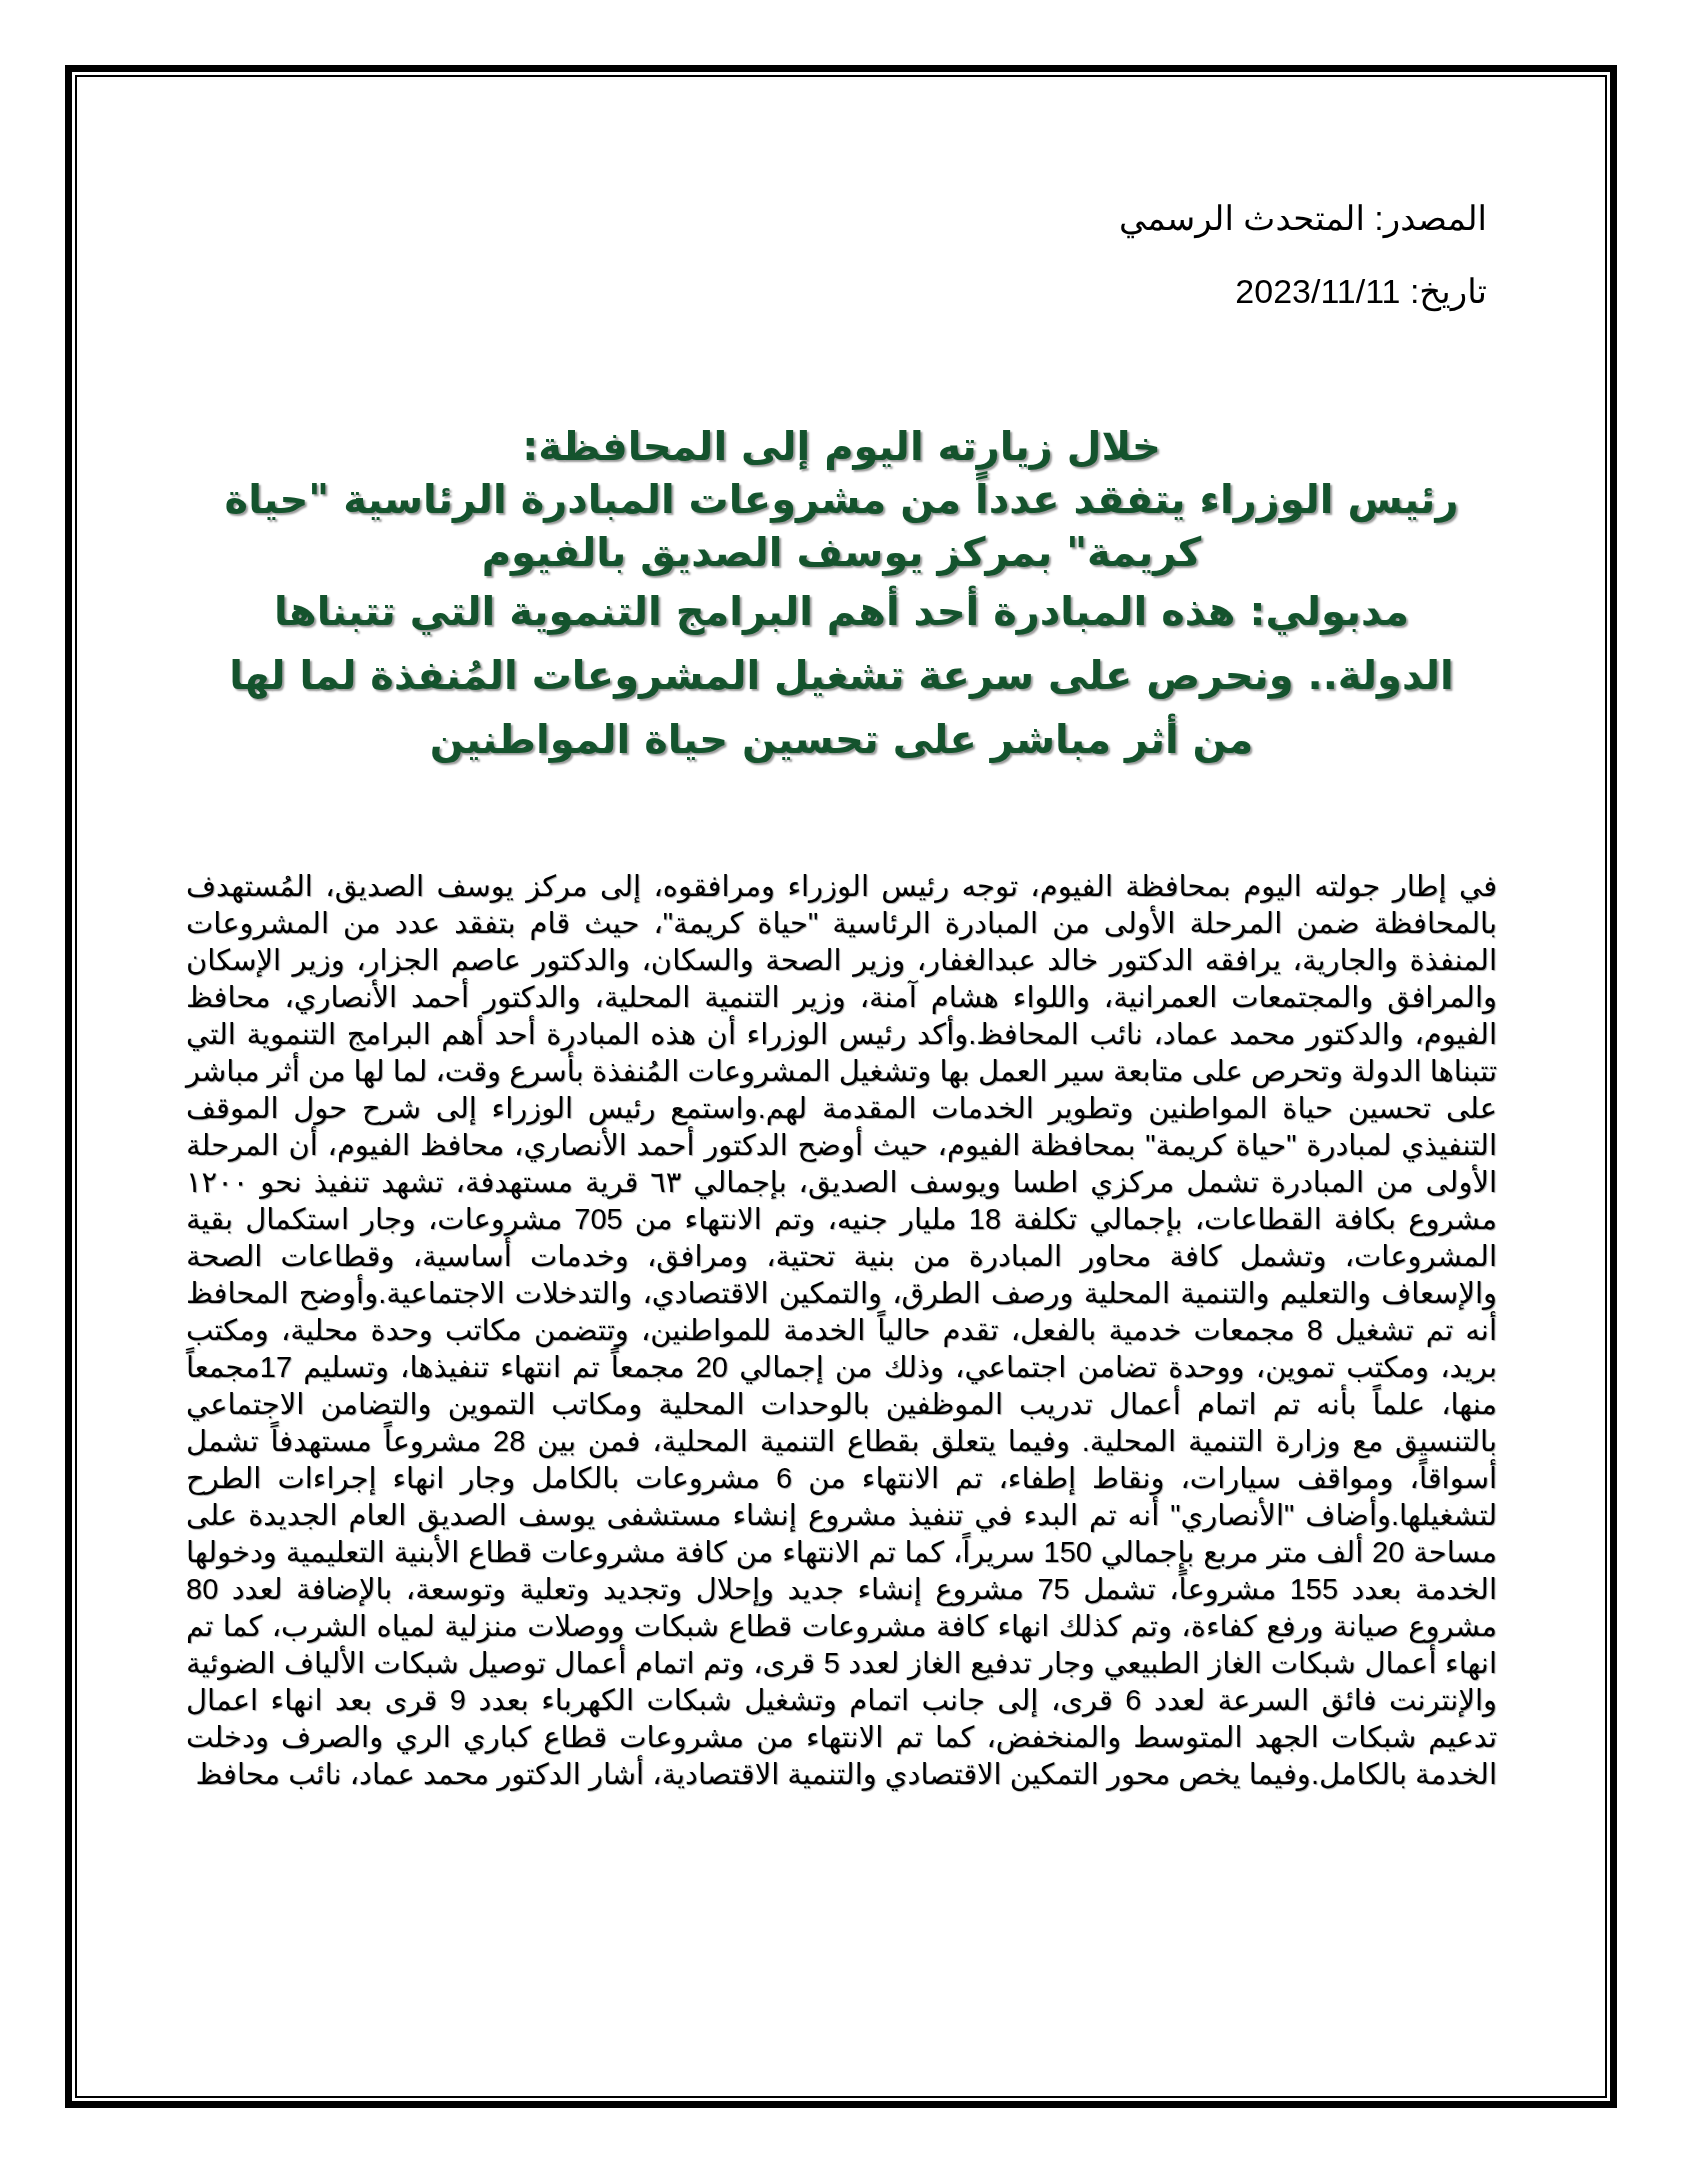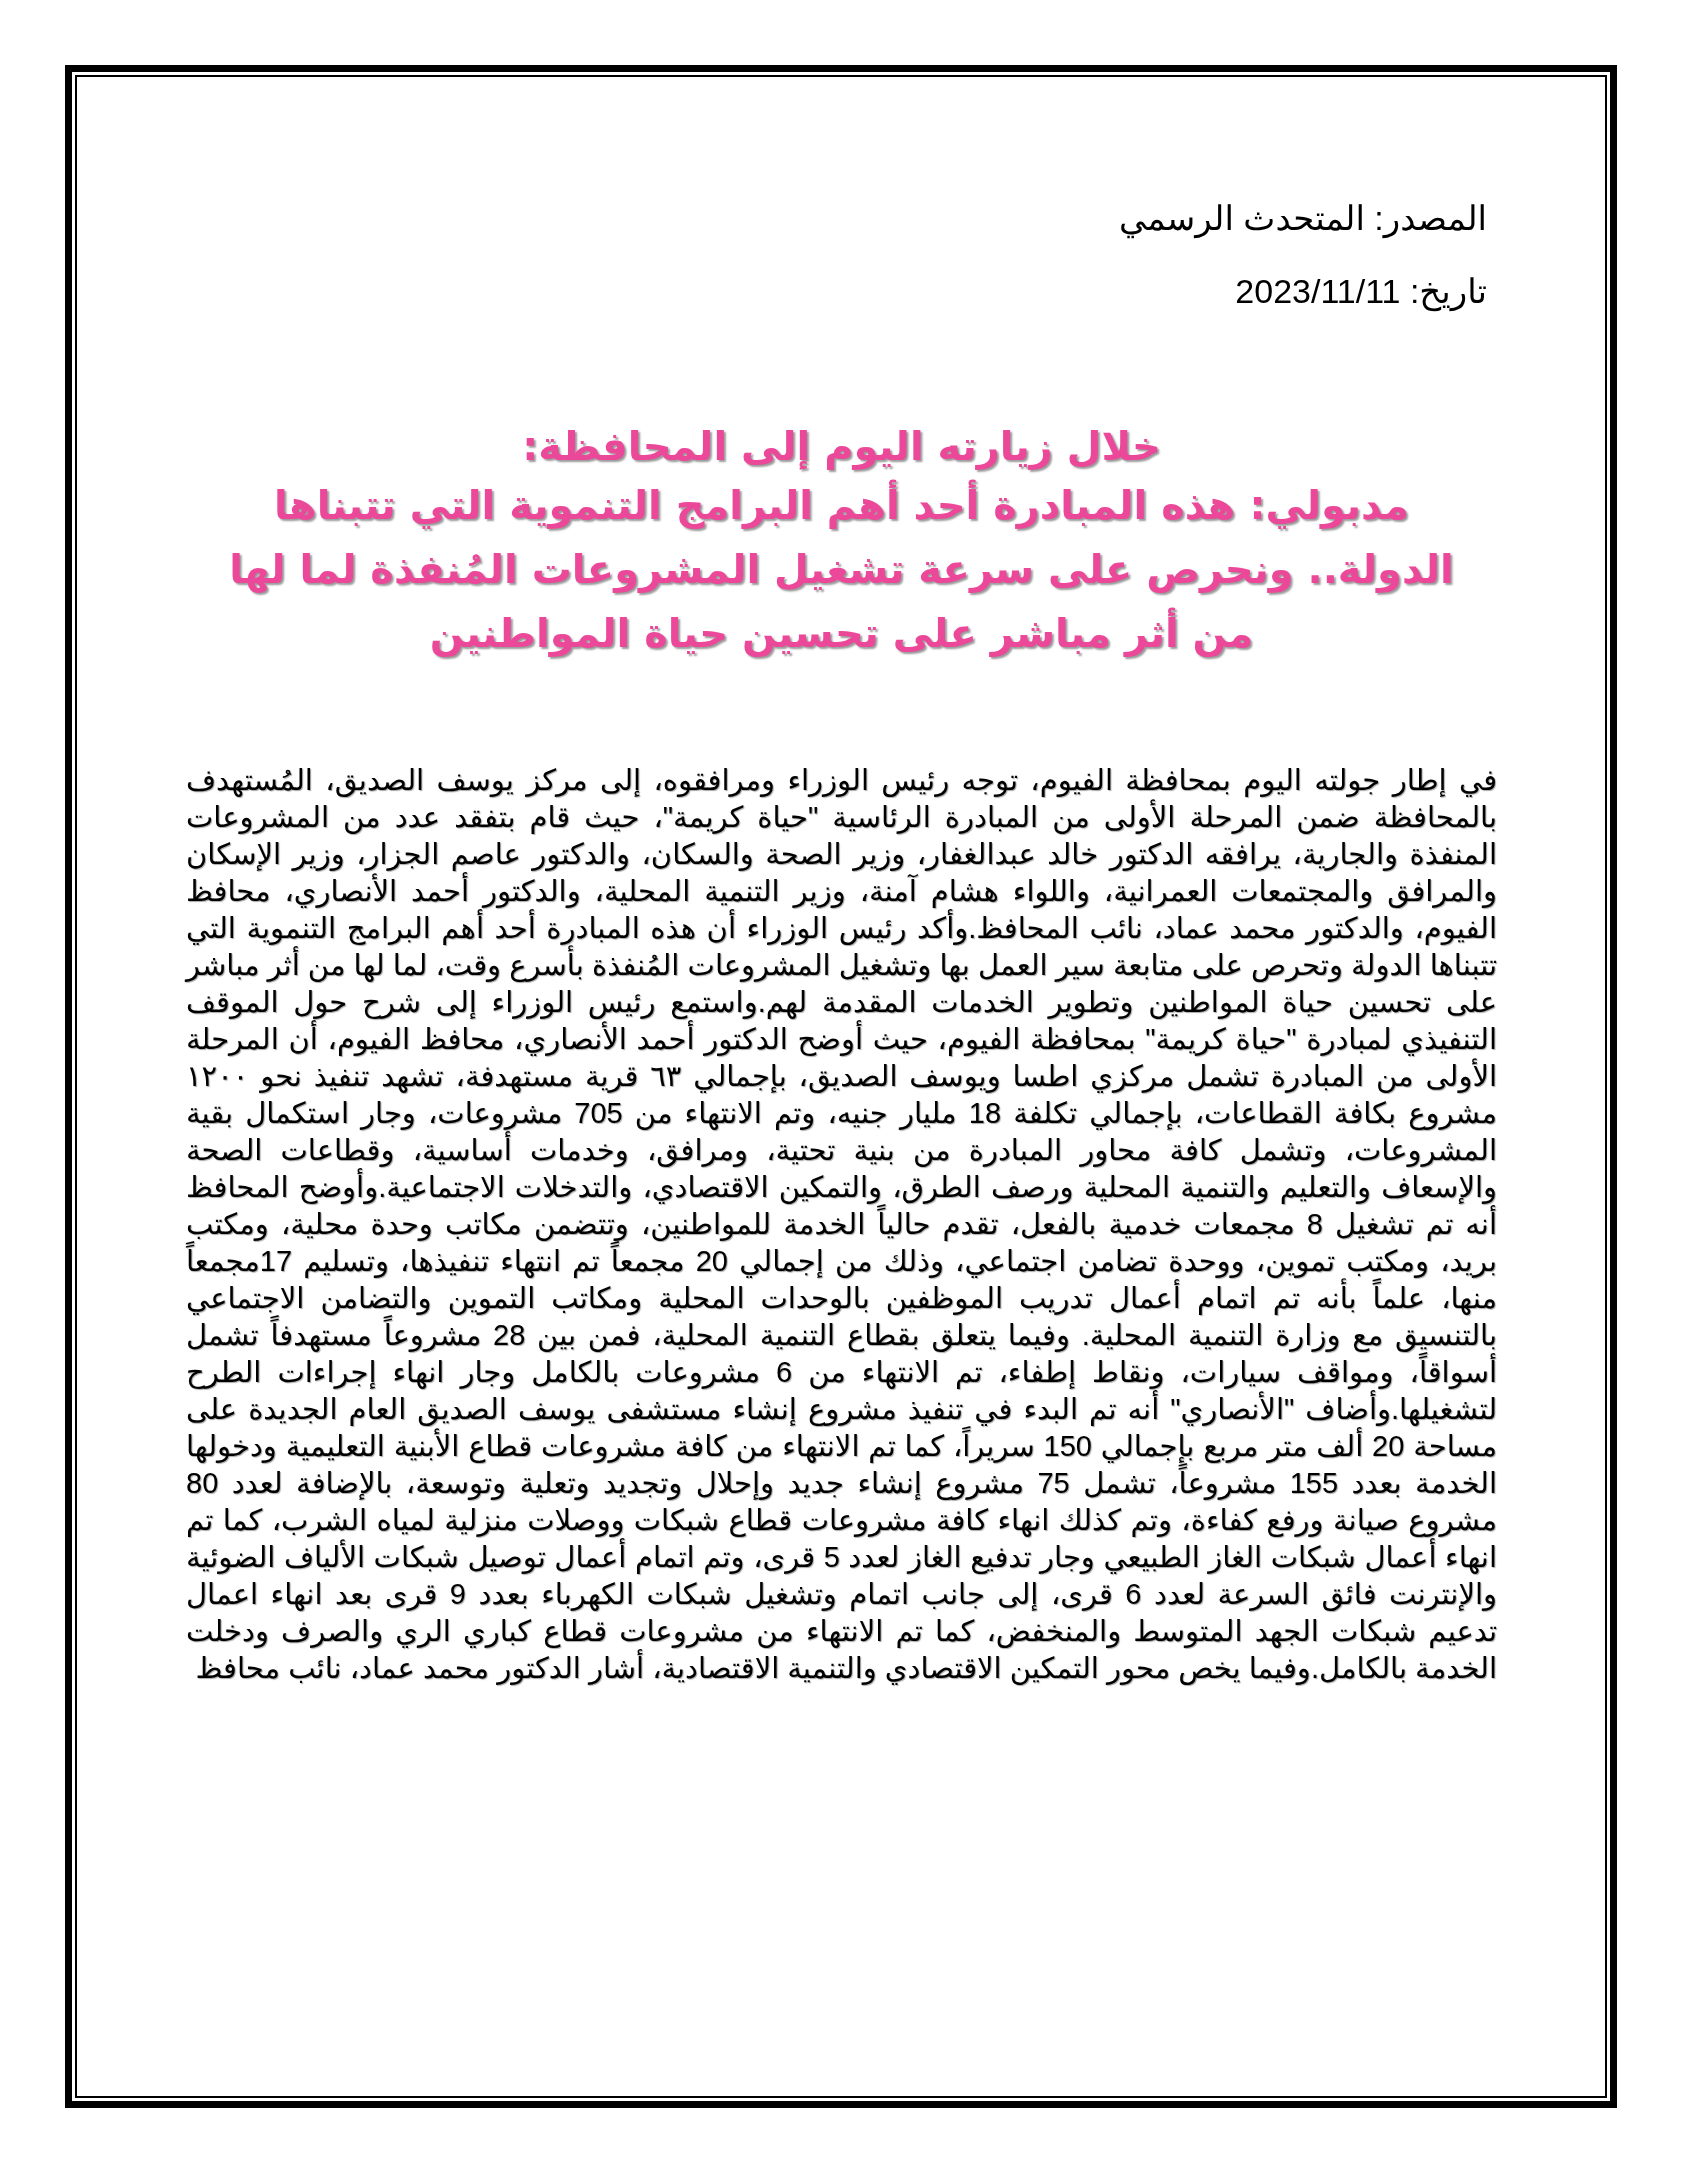--- a/index.html
+++ b/index.html
@@ -46,21 +46,21 @@
       margin: 0 0 33px 0;
       padding-right: 10px;
     }
     .meta-line .num {
       direction: ltr;
       unicode-bidi: embed;
     }
     .headline-block {
       margin-top: 109px;
       text-align: center;
-      color: #ec4899;
+      color: #14532d;
       font-weight: bold;
       font-family: "DejaVu Sans", sans-serif;
       text-shadow: 2px 2px 2px #9a9a9a;
     }
     .headline-line {
       font-size: 40px;
       line-height: 53px;
       margin: 0;
     }
     .headline-quote {
@@ -88,18 +88,19 @@
 <div class="content">
   <p class="meta-line">
     <span>المصدر: المتحدث الرسمي</span>
   </p>
   <p class="meta-line">
     <span>تاريخ: </span><span class="num">2023/11/11</span>
   </p>
 
   <div class="headline-block">
     <p class="headline-line">خلال زيارته اليوم إلى المحافظة:</p>
+    <p class="headline-line">رئيس الوزراء يتفقد عدداً من مشروعات المبادرة الرئاسية "حياة كريمة" بمركز يوسف الصديق بالفيوم</p>
     <p class="headline-quote">مدبولي: هذه المبادرة أحد أهم البرامج التنموية التي تتبناها الدولة.. ونحرص على سرعة تشغيل المشروعات المُنفذة لما لها من أثر مباشر على تحسين حياة المواطنين</p>
   </div>
 
   <p class="body-text">في إطار جولته اليوم بمحافظة الفيوم، توجه رئيس الوزراء ومرافقوه، إلى مركز يوسف الصديق، المُستهدف بالمحافظة ضمن المرحلة الأولى من المبادرة الرئاسية "حياة كريمة"، حيث قام بتفقد عدد من المشروعات المنفذة والجارية، يرافقه الدكتور خالد عبدالغفار، وزير الصحة والسكان، والدكتور عاصم الجزار، وزير الإسكان والمرافق والمجتمعات العمرانية، واللواء هشام آمنة، وزير التنمية المحلية، والدكتور أحمد الأنصاري، محافظ الفيوم، والدكتور محمد عماد، نائب المحافظ.وأكد رئيس الوزراء أن هذه المبادرة أحد أهم البرامج التنموية التي تتبناها الدولة وتحرص على متابعة سير العمل بها وتشغيل المشروعات المُنفذة بأسرع وقت، لما لها من أثر مباشر على تحسين حياة المواطنين وتطوير الخدمات المقدمة لهم.واستمع رئيس الوزراء إلى شرح حول الموقف التنفيذي لمبادرة "حياة كريمة" بمحافظة الفيوم، حيث أوضح الدكتور أحمد الأنصاري، محافظ الفيوم، أن المرحلة الأولى من المبادرة تشمل مركزي اطسا ويوسف الصديق، بإجمالي ٦٣ قرية مستهدفة، تشهد تنفيذ نحو ١٢٠٠ مشروع بكافة القطاعات، بإجمالي تكلفة 18 مليار جنيه، وتم الانتهاء من 705 مشروعات، وجار استكمال بقية المشروعات، وتشمل كافة محاور المبادرة من بنية تحتية، ومرافق، وخدمات أساسية، وقطاعات الصحة والإسعاف والتعليم والتنمية المحلية ورصف الطرق، والتمكين الاقتصادي، والتدخلات الاجتماعية.وأوضح المحافظ أنه تم تشغيل 8 مجمعات خدمية بالفعل، تقدم حالياً الخدمة للمواطنين، وتتضمن مكاتب وحدة محلية، ومكتب بريد، ومكتب تموين، ووحدة تضامن اجتماعي، وذلك من إجمالي 20 مجمعاً تم انتهاء تنفيذها، وتسليم  17مجمعاً منها، علماً بأنه تم اتمام أعمال تدريب الموظفين بالوحدات المحلية ومكاتب التموين والتضامن الاجتماعي بالتنسيق مع وزارة التنمية المحلية. وفيما يتعلق بقطاع التنمية المحلية، فمن بين 28 مشروعاً مستهدفاً تشمل أسواقاً، ومواقف سيارات، ونقاط إطفاء، تم الانتهاء من 6 مشروعات بالكامل وجار انهاء إجراءات الطرح لتشغيلها.وأضاف "الأنصاري" أنه تم البدء في تنفيذ مشروع إنشاء مستشفى يوسف الصديق العام الجديدة على مساحة 20 ألف متر مربع بإجمالي 150 سريراً، كما تم الانتهاء من كافة مشروعات قطاع الأبنية التعليمية ودخولها الخدمة بعدد 155 مشروعاً، تشمل 75 مشروع إنشاء جديد وإحلال وتجديد وتعلية وتوسعة، بالإضافة لعدد 80 مشروع صيانة ورفع كفاءة، وتم كذلك انهاء كافة مشروعات قطاع شبكات ووصلات منزلية لمياه الشرب، كما تم انهاء أعمال شبكات الغاز الطبيعي وجار تدفيع الغاز لعدد 5 قرى، وتم اتمام أعمال توصيل شبكات الألياف الضوئية والإنترنت فائق السرعة لعدد 6 قرى، إلى جانب اتمام وتشغيل شبكات الكهرباء بعدد 9 قرى بعد انهاء اعمال تدعيم شبكات الجهد المتوسط والمنخفض، كما تم الانتهاء من مشروعات قطاع كباري الري والصرف ودخلت الخدمة بالكامل.وفيما يخص محور التمكين الاقتصادي والتنمية الاقتصادية، أشار الدكتور محمد عماد، نائب محافظ</p>
 </div>
 
 
 </body></html>

